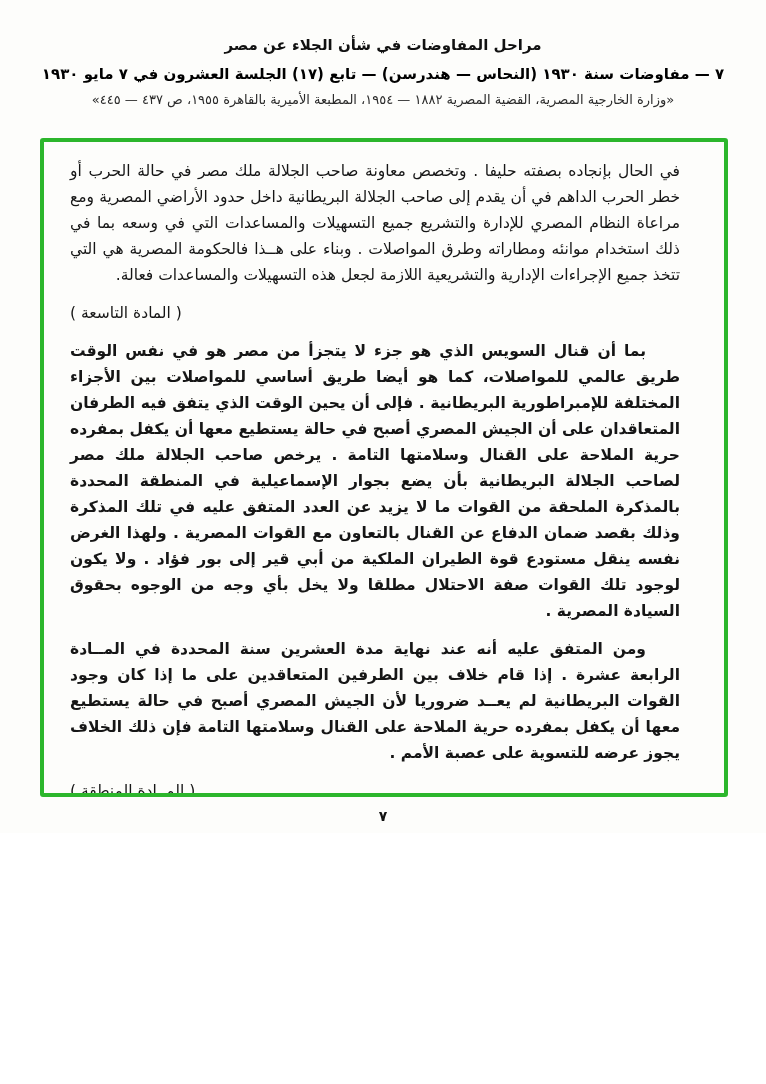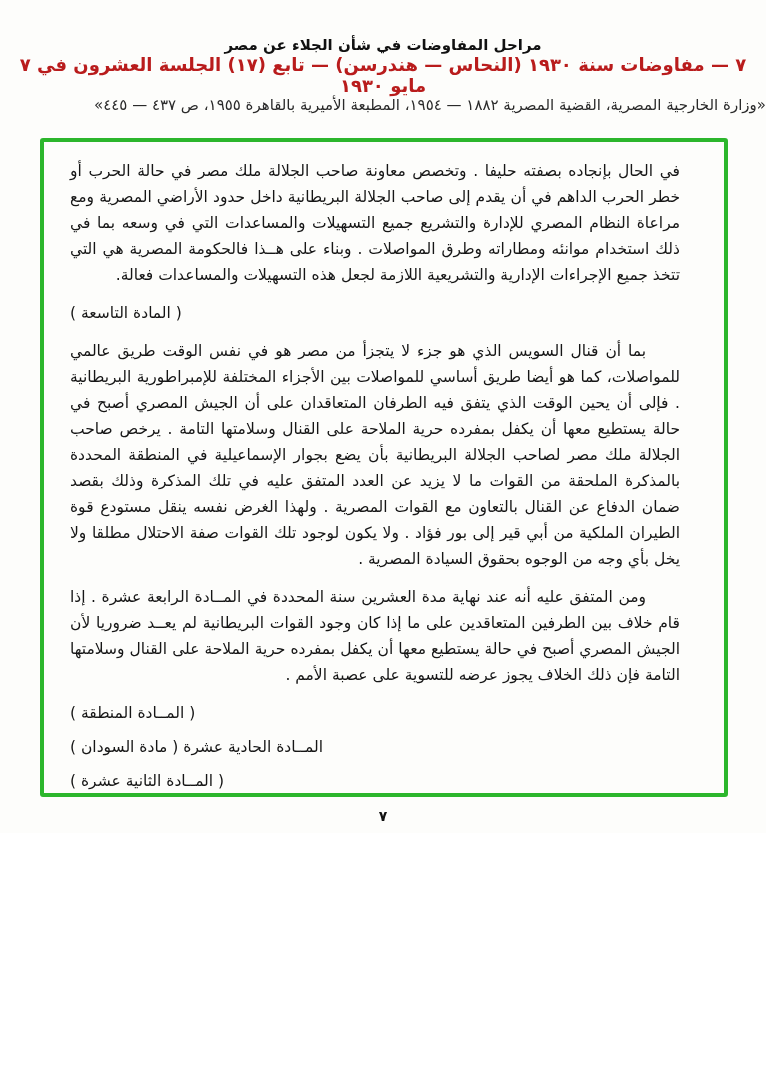--- a/index.html
+++ b/index.html
@@ -21,28 +21,29 @@
   .header {
     text-align: center;
     padding-top: 36px;
   }
   .header-title {
     font-size: 15px;
     font-weight: bold;
     color: #111;
   }
   .header-subtitle {
-    font-size: 18px;
+    font-size: 15px;
     font-weight: bold;
-    color: #b91c1c;
+    margin-top: 11px;
+    color: #000000;
   }
   .header-source {
-    font-size: 15px;
+    font-size: 13px;
+    margin-top: 9px;
     color: #2a2a2a;
-    text-align: right;
   }
   .content-box {
     position: absolute;
     top: 138px;
     left: 40px;
     right: 38px;
     bottom: 36px;
     border: 4px solid var(--accent, #2cb62c);
     border-radius: 3px;
     padding: 16px 28px 8px 26px;
@@ -51,20 +52,21 @@
   }
   .para {
     font-size: 15.5px;
     line-height: 26px;
     text-align: justify;
     margin: 0 16px 12px 0;
     color: #161616;
   }
   .para.indent {
     text-indent: 34px;
+    font-weight: bold;
   }
   .article-heading {
     font-size: 15.5px;
     font-weight: normal;
     text-align: left;
     margin: 16px 0 16px 0;
     color: #161616;
   }
   .footer {
     position: absolute;

